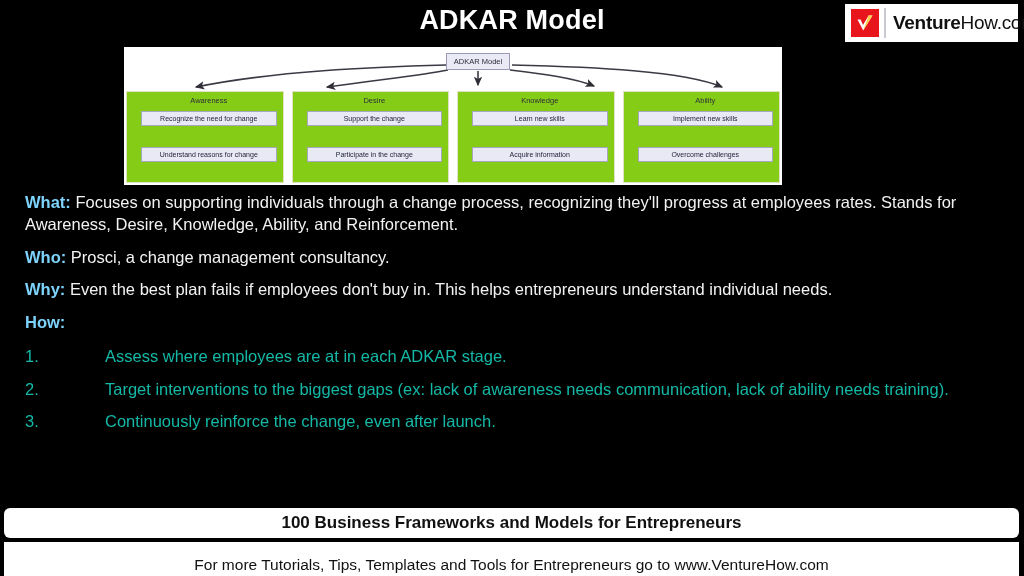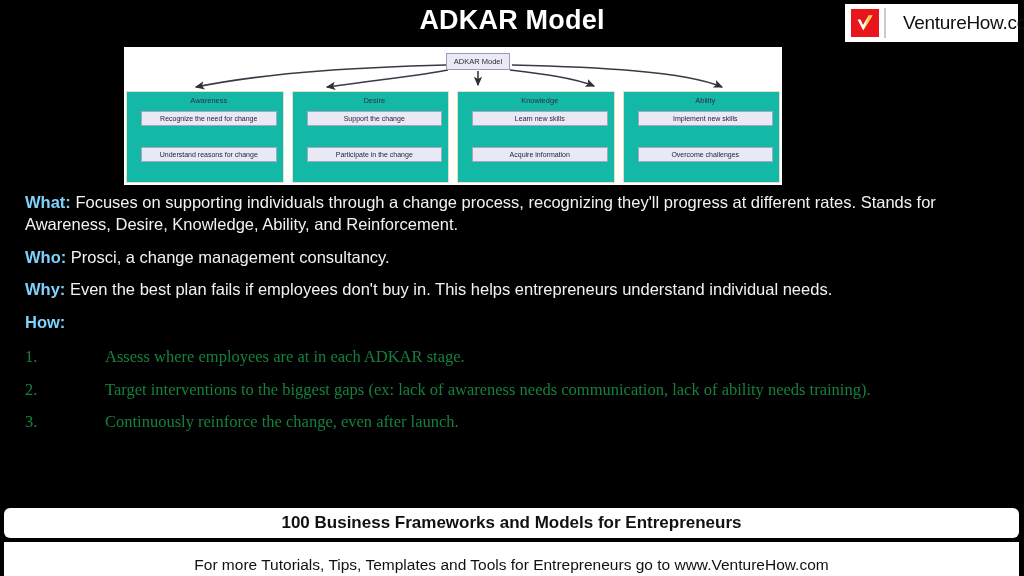--- a/index.html
+++ b/index.html
@@ -63,21 +63,21 @@
     margin: 0 7px 0 5px;
     flex: 0 0 auto;
   }
   .logo-text {
     font-size: 19px;
     color: #111111;
     white-space: nowrap;
     font-family: "Liberation Sans", sans-serif;
     letter-spacing: -0.3px;
   }
-  .logo-text .b { font-weight: normal; margin-left: 10px; }
+  .logo-text .b { font-weight: bold; }
   .logo-text .r { font-weight: normal; }
 
   
   .diagram {
     position: absolute;
     left: 124px;
     top: 47px;
     width: 658px;
     height: 138px;
     background: #ffffff;
@@ -108,21 +108,21 @@
     position: absolute;
     left: 2px;
     top: 44px;
     width: 654px;
     height: 92px;
     display: flex;
     gap: 8px;
   }
   .column {
     flex: 1 1 0;
-    background: #14b8a6;
+    background: #84cc16;
     border: 1px solid #e2e2c2;
     box-sizing: border-box;
     padding: 4px 6px 0 14px;
     display: flex;
     flex-direction: column;
     align-items: center;
   }
   .column-title {
     font-size: 7.5px;
     color: #2f2f3c;
@@ -164,25 +164,25 @@
   .para .lead {
     font-weight: bold;
     color: #7dd3fc;
   }
   .para.how-head {
     margin-bottom: 12px;
   }
   .numbered {
     font-size: 16.5px;
     line-height: 1.32;
-    color: #15803d;
+    color: #14b8a6;
     margin-bottom: 11px;
     position: relative;
     padding-left: 80px;
-    font-family: Liberation Serif, serif;
+    font-family: Liberation Sans, sans-serif;
   }
   .numbered .num {
     position: absolute;
     left: 0;
     top: 0;
   }
   .numbered.wrapfull {
     padding-left: 0;
   }
   .numbered.wrapfull .num {
@@ -291,21 +291,21 @@
       <div class="sub-box">Overcome challenges</div>
     </div>
 
 
   </div>
 </div>
 
 <div class="body-text">
 
   <div class="para">
-    <span class="lead">What:</span><span> Focuses on supporting individuals through a change process, recognizing they'll progress at different rates. Stands for Awareness, Desire, Knowledge, Ability, and Reinforcement.</span>
+    <span class="lead">What:</span><span> Focuses on supporting individuals through a change process, recognizing they'll progress at employees rates. Stands for Awareness, Desire, Knowledge, Ability, and Reinforcement.</span>
   </div>
 
   <div class="para">
     <span class="lead">Who:</span><span> Prosci, a change management consultancy.</span>
   </div>
 
   <div class="para">
     <span class="lead">Why:</span><span> Even the best plan fails if employees don't buy in. This helps entrepreneurs understand individual needs.</span>
   </div>
 

